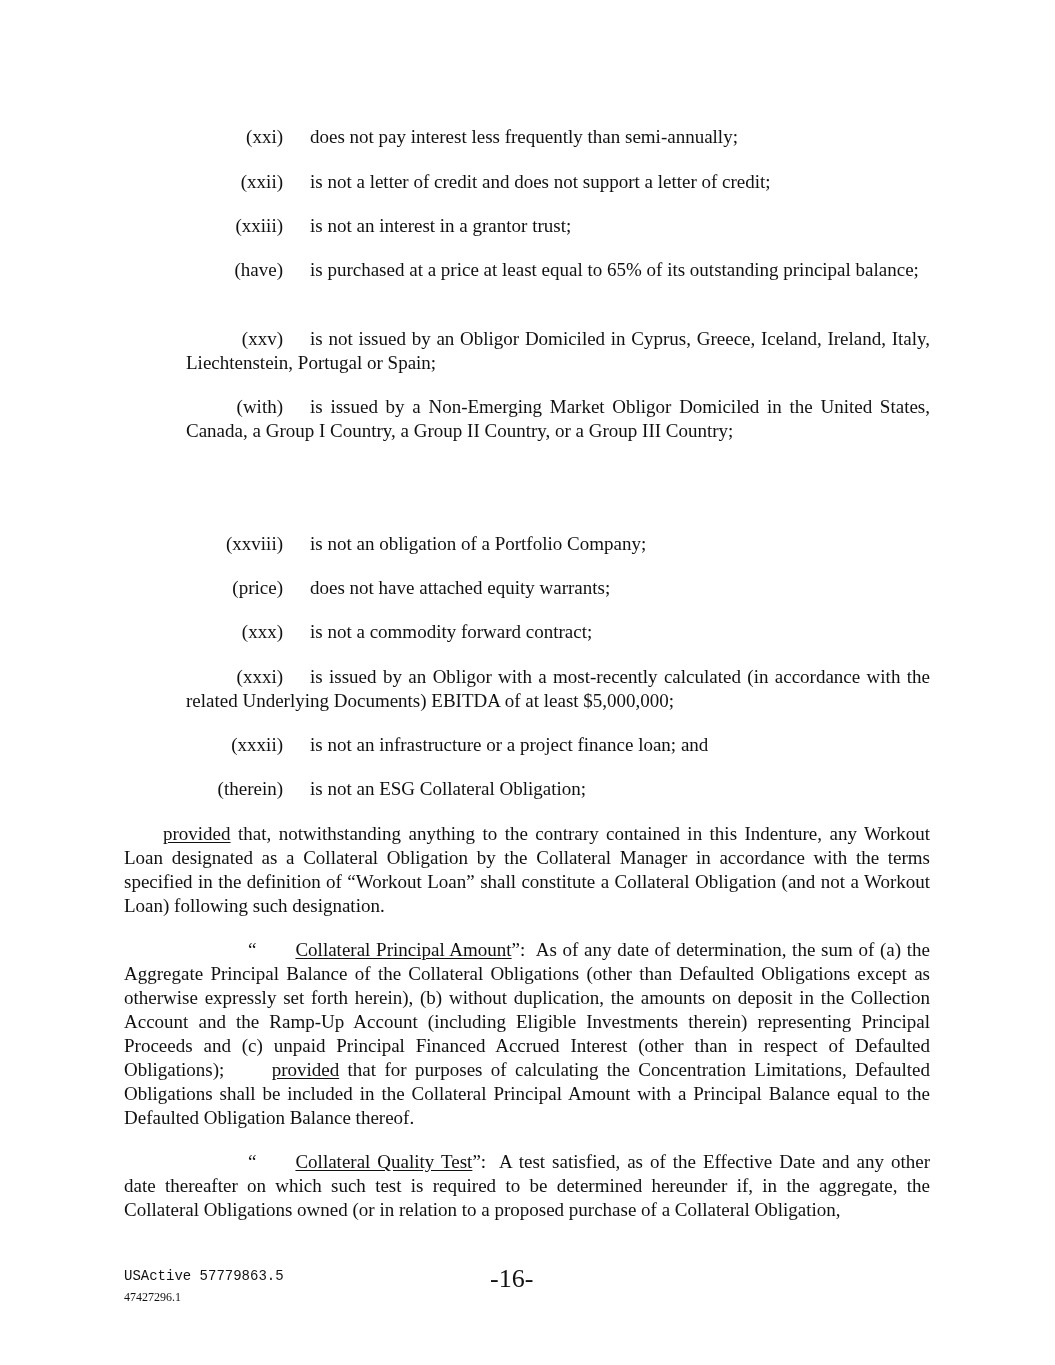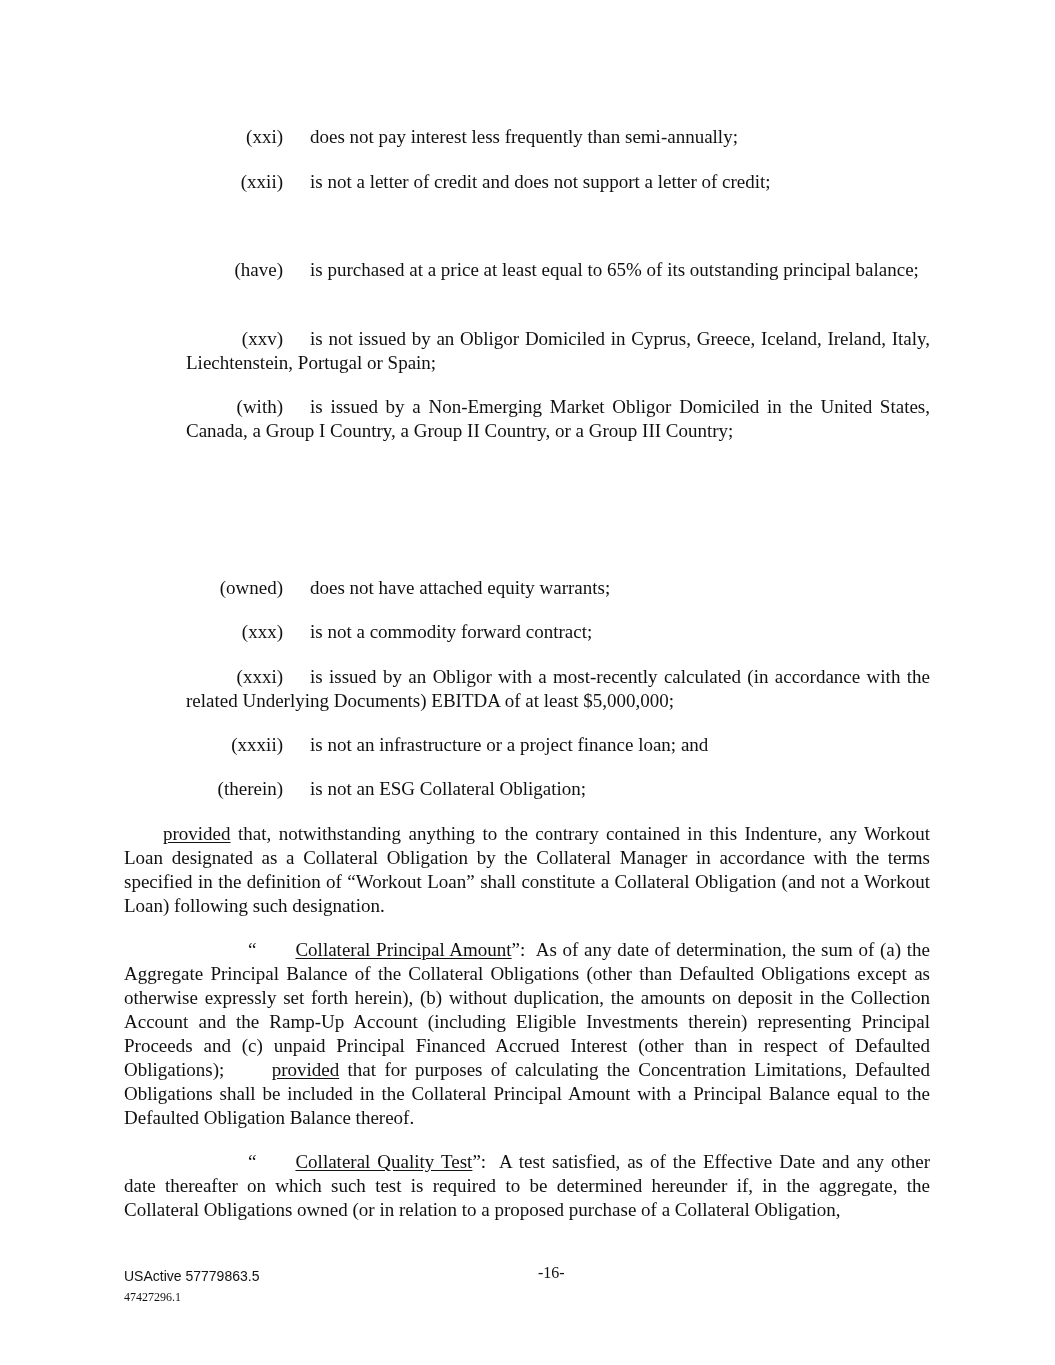--- a/index.html
+++ b/index.html
@@ -15,46 +15,52 @@
   .item .num {
     display: inline-block; text-align: right; box-sizing: border-box;
   }
   .item .gap { display: inline-block; width: 27px; }
   .para {
     position: absolute; left: 124px; width: 806px;
     line-height: 24px; text-align: justify;
   }
   .u { text-decoration: underline; text-underline-offset: 2px; margin-left: 39px; }
   .indent { display: inline-block; width: 124px; }
-  .footer-id { position: absolute; left: 124px; top: 1268px; font-family: Liberation Sans, sans-serif; font-size: 14px; }
+  .footer-id { position: absolute; left: 124px; top: 1268px; font-family: Liberation Mono, monospace; font-size: 14px; }
   .footer-id2 { position: absolute; left: 124px; top: 1290px; font-family: "Liberation Serif", serif; font-size: 12px; }
-  .page-num { position: absolute; left: 538px; top: 1264px; font-size: 16px; font-family: Liberation Serif, serif; }
+  .page-num { position: absolute; left: 490px; top: 1264px; font-size: 26px; font-family: Liberation Serif, serif; }
 </style>
 </head>
 <body>
 
 <div class="page">
 
   <div class="item" style="top:125px">
     <span class="num" style="width:97px">(xxi)</span><span class="gap"></span><span>does not pay interest less frequently than semi-annually;</span>
   </div>
   <div class="item" style="top:170px">
     <span class="num" style="width:97px">(xxii)</span><span class="gap"></span><span>is not a letter of credit and does not support a letter of credit;</span>
   </div>
+  <div class="item" style="top:214px">
+    <span class="num" style="width:97px">(xxiii)</span><span class="gap"></span><span>is not an interest in a grantor trust;</span>
+  </div>
   <div class="item" style="top:258px">
     <span class="num" style="width:97px">(have)</span><span class="gap"></span><span>is purchased at a price at least equal to 65% of its outstanding principal balance;</span>
   </div>
   <div class="item" style="top:327px">
     <span class="num" style="width:97px">(xxv)</span><span class="gap"></span><span>is not issued by an Obligor Domiciled in Cyprus, Greece, Iceland, Ireland, Italy, Liechtenstein, Portugal or Spain;</span>
   </div>
   <div class="item" style="top:395px">
     <span class="num" style="width:97px">(with)</span><span class="gap"></span><span>is issued by a Non-Emerging Market Obligor Domiciled in the United States, Canada, a Group I Country, a Group II Country, or a Group III Country;</span>
   </div>
+  <div class="item" style="top:532px">
+    <span class="num" style="width:97px">(xxviii)</span><span class="gap"></span><span>is not an obligation of a Portfolio Company;</span>
+  </div>
   <div class="item" style="top:576px">
-    <span class="num" style="width:97px">(owned)</span><span class="gap"></span><span>does not have attached equity warrants;</span>
+    <span class="num" style="width:97px">(price)</span><span class="gap"></span><span>does not have attached equity warrants;</span>
   </div>
   <div class="item" style="top:620px">
     <span class="num" style="width:97px">(xxx)</span><span class="gap"></span><span>is not a commodity forward contract;</span>
   </div>
   <div class="item" style="top:665px">
     <span class="num" style="width:97px">(xxxi)</span><span class="gap"></span><span>is issued by an Obligor with a most-recently calculated (in accordance with the related Underlying Documents) EBITDA of at least $5,000,000;</span>
   </div>
   <div class="item" style="top:733px">
     <span class="num" style="width:97px">(xxxii)</span><span class="gap"></span><span>is not an infrastructure or a project finance loan; and</span>
   </div>

